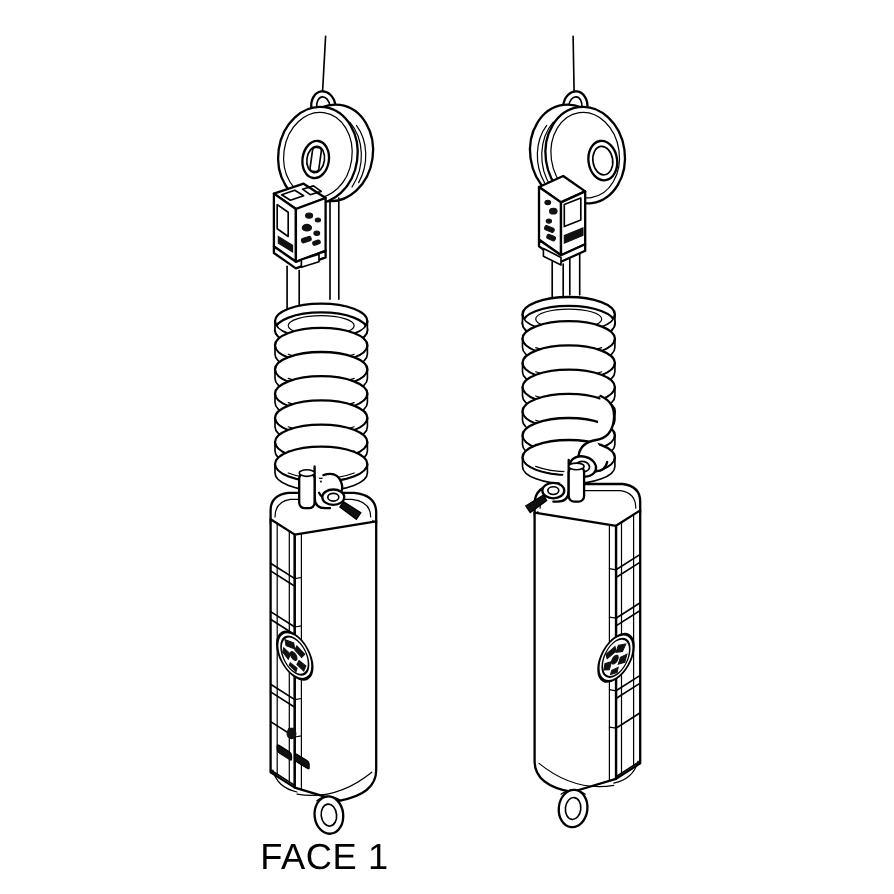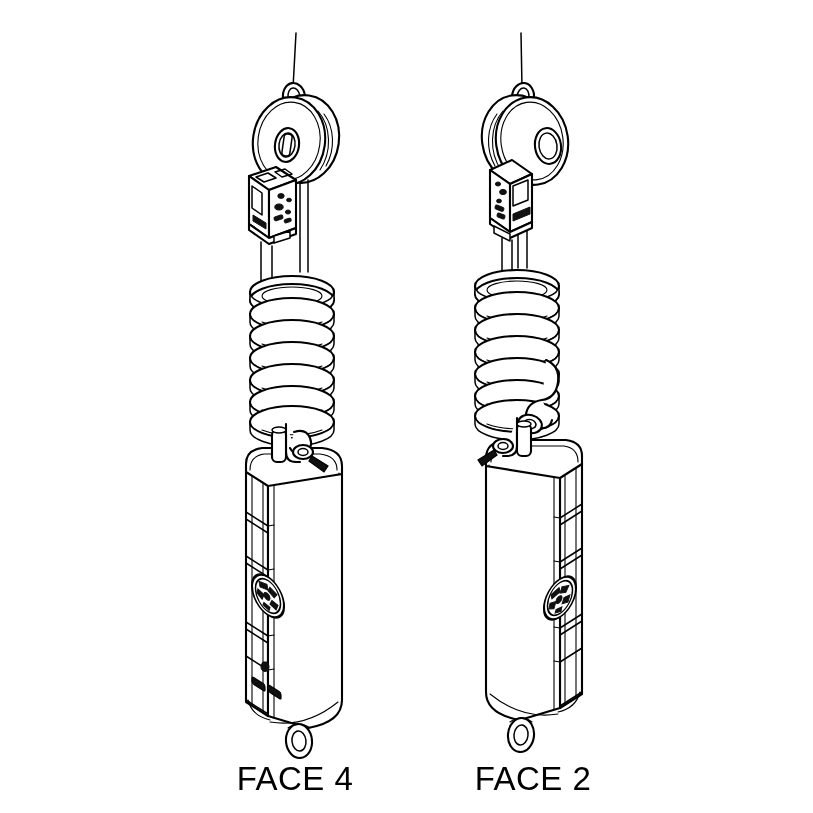--- a/index.html
+++ b/index.html
@@ -389,17 +389,16 @@
       <use href="#col1"></use>
     </g>
 
     <g>
       <use href="#assy2"></use>
       <use href="#coil2"></use>
       <use href="#col2"></use>
     </g>
   </svg>
 
-  <div class="caption" id="caption-face-1">FACE 4</div>
-
-  <div class="caption" id="caption-face-2">FACE 2</div>
+  <div class="caption" id="caption-face-1">FACE 1</div>
+
 
 </div>
 
 </body></html>

